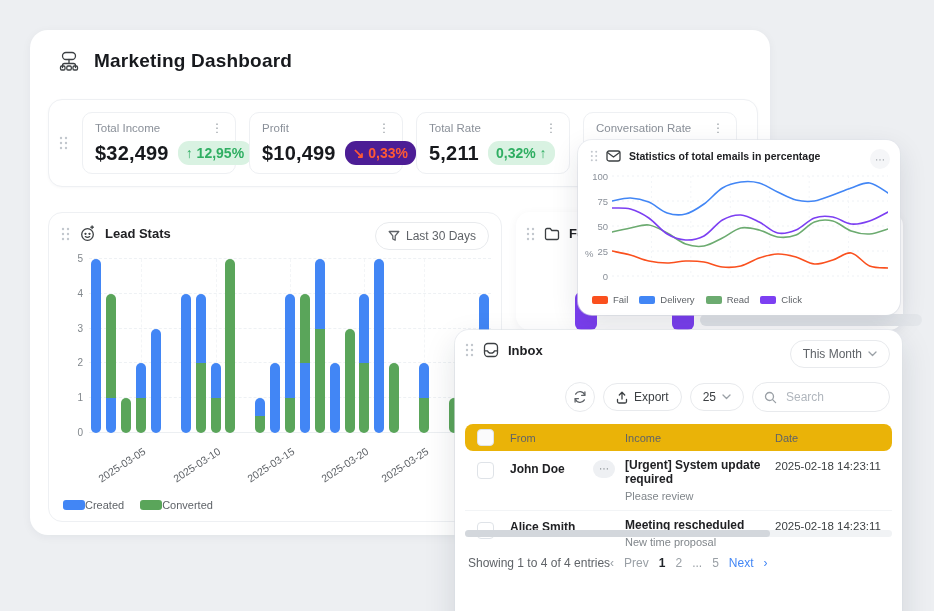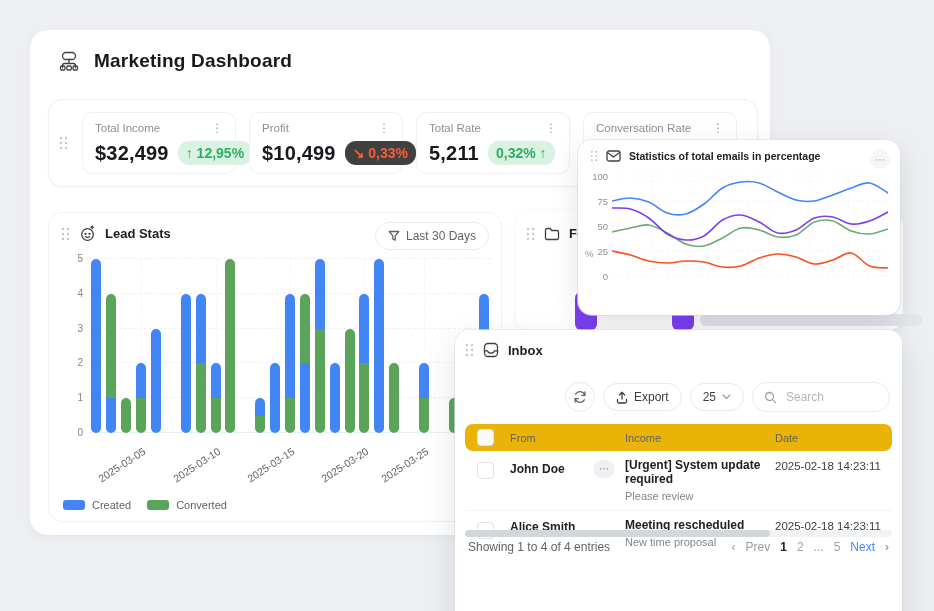--- a/index.html
+++ b/index.html
@@ -23,42 +23,42 @@
              box-sizing:border-box;padding:9px 12px;background:#fff;}
   .stat-head{display:flex;justify-content:space-between;align-items:center;}
   .stat-title{font-size:11.5px;color:#8a9099;}
   .kebab{font-size:12px;color:#9aa0a6;line-height:1;cursor:pointer;}
   .stat-valrow{display:flex;align-items:center;gap:9px;margin-top:7px;}
   .stat-value{font-size:20px;font-weight:700;color:#17191d;letter-spacing:.2px;}
   .badge{font-size:14px;font-weight:700;padding:4px 8px;border-radius:11px;white-space:nowrap;}
   .badge:empty{display:none;}
   .stat-value:empty{display:none;}
   .badge-up{background:#d9f2e2;color:#2fae62;}
-  .badge-down{background:#404040;color:#ff5a34;}
+  .badge-down{background:#4c1d95;color:#ff5a34;}
 
   
   .lead-card{position:absolute;left:18px;top:182px;width:452px;height:308px;border:1px solid #eef0f3;
              border-radius:14px;background:#fff;overflow:hidden;}
   .card-header{position:absolute;left:12px;top:12px;display:flex;align-items:center;gap:9px;}
   .card-title{font-size:13px;font-weight:700;color:#202124;}
   .pill-btn{display:flex;align-items:center;gap:6px;border:1px solid #e8eaed;border-radius:16px;
             padding:6px 12px;font-size:12px;color:#5f6368;background:#fff;cursor:pointer;white-space:nowrap;}
   .lead-filter{position:absolute;right:12px;top:9px;}
   .bar-plot{position:absolute;left:40px;top:46px;width:402px;height:174px;}
   .hgrid{position:absolute;left:0;width:100%;border-top:1px dashed #eef1f4;height:0;}
   .vgrid{position:absolute;top:0;height:100%;border-left:1px dashed #f3f5f7;width:0;}
   .baseline{position:absolute;left:0;bottom:0;width:100%;border-top:1px solid #eceff2;}
   .bar-seg{position:absolute;}
   .y-axis{position:absolute;left:10px;top:46px;width:24px;height:174px;}
   .y-axis span{position:absolute;right:0;font-size:10px;color:#80868b;}
   .x-axis{position:absolute;left:40px;top:228px;width:402px;height:52px;}
   .xlab{position:absolute;width:70px;text-align:right;font-size:10.5px;color:#5f6368;white-space:nowrap;
         transform:rotate(-33deg);transform-origin:100% 0;}
   .legend{position:absolute;left:14px;bottom:10px;display:flex;gap:16px;align-items:center;}
-  .legend-item{display:flex;align-items:center;gap:7px;font-size:11px;color:#5f6368;}
+  .legend-item{display:flex;align-items:center;font-size:11px;color:#5f6368;}
   .chip{width:22px;height:10px;border-radius:3px;flex:none;}
 
   
   .folder-card{position:absolute;left:516px;top:212px;width:387px;height:118px;background:#fff;
                border-radius:14px;box-shadow:0 2px 10px rgba(25,35,55,.05);}
   .stub{position:absolute;width:22px;border-radius:6px;background:#7c3ff2;}
   .gray-bar{position:absolute;left:700px;top:314px;width:222px;height:12px;border-radius:6px;background:#e4e7eb;}
 
   
   .email-panel{position:absolute;left:578px;top:140px;width:322px;height:175px;background:#fff;border-radius:14px;
@@ -94,21 +94,21 @@
   .col-date{width:117px;flex:none;font-size:11.5px;color:#3c4043;}
   .checkbox{width:15px;height:15px;border:1px solid #dfe3e8;border-radius:4px;background:#fff;margin-left:12px;cursor:pointer;}
   .from-name{font-size:12px;font-weight:700;color:#202124;}
   .row-actions{background:#eef0f3;color:#80868b;border-radius:9px;font-size:10px;line-height:1;
                padding:4px 6px;cursor:pointer;}
   .row-actions:empty{display:none;}
   .subj-main{font-size:12px;font-weight:700;color:#202124;}
   .subj-sub{font-size:11px;color:#80868b;margin-top:4px;}
   .hscroll{position:absolute;left:10px;top:200px;width:427px;height:7px;border-radius:4px;background:#f1f3f5;}
   .hscroll-thumb{position:absolute;left:0;top:0;height:7px;width:305px;border-radius:4px;background:#d3d7dc;cursor:grab;}
-  .inbox-footer{position:absolute;left:13px;right:13px;top:210px;display:flex;justify-content:space-between;align-items:center;}
+  .inbox-footer{position:absolute;left:13px;right:13px;top:226px;display:flex;align-items:center;}
   .summary{font-size:12px;color:#5f6368;}
   .pagination{display:flex;gap:10px;align-items:center;font-size:12px;}
   .pg-muted{color:#9aa0a6;cursor:pointer;}
   .pg-active{color:#1f2328;font-weight:700;cursor:pointer;}
   .pg-link{color:#4286f5;cursor:pointer;}
 </style>
 </head>
 <body>
 
 <div class="main-card">
@@ -361,20 +361,38 @@
       <line x1="78.85714285714286" x2="78.85714285714286" y1="4" y2="104" stroke="#f3f5f8" stroke-dasharray="2 3"></line>
       <line x1="118.28571428571429" x2="118.28571428571429" y1="4" y2="104" stroke="#f3f5f8" stroke-dasharray="2 3"></line>
       <line x1="157.71428571428572" x2="157.71428571428572" y1="4" y2="104" stroke="#f3f5f8" stroke-dasharray="2 3"></line>
       <line x1="197.14285714285717" x2="197.14285714285717" y1="4" y2="104" stroke="#f3f5f8" stroke-dasharray="2 3"></line>
       <line x1="236.57142857142858" x2="236.57142857142858" y1="4" y2="104" stroke="#f3f5f8" stroke-dasharray="2 3"></line>
       <path d="M0.0,79.0C3.1,79.7 12.3,81.3 18.4,83.0C24.5,84.7 30.7,87.7 36.8,89.0C42.9,90.3 49.1,91.0 55.2,91.0C61.3,91.0 67.5,89.2 73.6,89.0C79.7,88.8 85.9,89.0 92.0,90.0C98.1,91.0 104.3,94.3 110.4,95.0C116.5,95.7 122.7,95.5 128.8,94.0C134.9,92.5 141.1,88.0 147.2,86.0C153.3,84.0 159.5,82.2 165.6,82.0C171.7,81.8 177.9,83.3 184.0,85.0C190.1,86.7 196.3,91.5 202.4,92.0C208.5,92.5 214.7,89.8 220.8,88.0C226.9,86.2 233.1,80.0 239.2,81.0C245.3,82.0 251.5,91.5 257.6,94.0C263.7,96.5 272.9,95.7 276.0,96.0" fill="none" stroke="#fa501e" stroke-width="1.6" stroke-linecap="round"></path>
       <path d="M0.0,29.0C3.1,28.5 12.3,25.8 18.4,26.0C24.5,26.2 30.7,27.5 36.8,30.0C42.9,32.5 49.1,39.0 55.2,41.0C61.3,43.0 67.5,43.5 73.6,42.0C79.7,40.5 85.9,36.3 92.0,32.0C98.1,27.7 104.3,19.7 110.4,16.0C116.5,12.3 122.7,10.8 128.8,10.0C134.9,9.2 141.1,9.3 147.2,11.0C153.3,12.7 159.5,17.2 165.6,20.0C171.7,22.8 177.9,26.5 184.0,28.0C190.1,29.5 196.3,29.8 202.4,29.0C208.5,28.2 214.7,25.2 220.8,23.0C226.9,20.8 233.1,18.0 239.2,16.0C245.3,14.0 251.5,10.2 257.6,11.0C263.7,11.8 272.9,19.3 276.0,21.0" fill="none" stroke="#4286f5" stroke-width="1.6" stroke-linecap="round"></path>
       <path d="M0.0,60.0C3.1,59.3 12.3,57.2 18.4,56.0C24.5,54.8 30.7,52.2 36.8,53.0C42.9,53.8 49.1,57.8 55.2,61.0C61.3,64.2 67.5,69.8 73.6,72.0C79.7,74.2 85.9,75.0 92.0,74.0C98.1,73.0 104.3,69.0 110.4,66.0C116.5,63.0 122.7,57.3 128.8,56.0C134.9,54.7 141.1,56.5 147.2,58.0C153.3,59.5 159.5,64.2 165.6,65.0C171.7,65.8 177.9,65.5 184.0,63.0C190.1,60.5 196.3,52.3 202.4,50.0C208.5,47.7 214.7,47.5 220.8,49.0C226.9,50.5 233.1,56.8 239.2,59.0C245.3,61.2 251.5,62.3 257.6,62.0C263.7,61.7 272.9,57.8 276.0,57.0" fill="none" stroke="#6cab70" stroke-width="1.6" stroke-linecap="round"></path>
       <path d="M0.0,36.0C3.1,36.2 12.3,35.3 18.4,37.0C24.5,38.7 30.7,41.8 36.8,46.0C42.9,50.2 49.1,58.3 55.2,62.0C61.3,65.7 67.5,67.7 73.6,68.0C79.7,68.3 85.9,67.3 92.0,64.0C98.1,60.7 104.3,51.5 110.4,48.0C116.5,44.5 122.7,42.7 128.8,43.0C134.9,43.3 141.1,47.0 147.2,50.0C153.3,53.0 159.5,59.7 165.6,61.0C171.7,62.3 177.9,60.5 184.0,58.0C190.1,55.5 196.3,48.2 202.4,46.0C208.5,43.8 214.7,44.0 220.8,45.0C226.9,46.0 233.1,51.3 239.2,52.0C245.3,52.7 251.5,51.0 257.6,49.0C263.7,47.0 272.9,41.5 276.0,40.0" fill="none" stroke="#7c3ff2" stroke-width="1.6" stroke-linecap="round"></path>
     </svg>
+  <div class="email-legend">
+      <div class="legend-item">
+        <div class="chip" style="background: rgb(250, 80, 30);"></div>
+        <span>Fail</span>
+      </div>
+      <div class="legend-item">
+        <div class="chip" style="background: rgb(66, 134, 245);"></div>
+        <span>Delivery</span>
+      </div>
+      <div class="legend-item">
+        <div class="chip" style="background: rgb(108, 171, 112);"></div>
+        <span>Read</span>
+      </div>
+      <div class="legend-item">
+        <div class="chip" style="background: rgb(124, 63, 242);"></div>
+        <span>Click</span>
+      </div>
+    </div>
 </div>
 
 <div class="inbox-panel">
   <div class="card-header" style="left:10px;top:12px;">
     <span class="drag">
       <svg width="9" height="14" viewBox="0 0 9 14">
           <g fill="currentColor">
             <circle cx="2" cy="2" r="1.2"></circle>
             <circle cx="7" cy="2" r="1.2"></circle>
             <circle cx="2" cy="7" r="1.2"></circle>
@@ -385,20 +403,28 @@
         </svg>
     </span>
     <span style="color:#3c4043">
       <svg width="16" height="16" viewBox="0 0 16 16" class="icon-stroke">
           <rect x="1.5" y="1.5" width="13" height="13" rx="3.5"></rect>
           <path d="M1.5 8.8h3.1c.3 1.5 1.5 2.3 3.4 2.3s3.1-.8 3.4-2.3h3.1"></path>
         </svg>
     </span>
     <span class="card-title">Inbox</span>
   </div>
+  <div class="pill-btn inbox-period">
+    <span>This Month</span>
+    <span style="color:#9aa0a6">
+      <svg width="9" height="6" viewBox="0 0 9 6" class="icon-stroke">
+          <polyline points="1,1 4.5,4.5 8,1"></polyline>
+        </svg>
+    </span>
+  </div>
 
   <div class="toolbar">
     <div class="circle-btn">
       <span>
         <svg width="14" height="14" viewBox="0 0 14 14" class="icon-stroke">
             <path d="M11.8 5.2A5.1 5.1 0 0 0 2.6 4.1M2.2 8.8a5.1 5.1 0 0 0 9.2 1.1"></path>
             <polyline points="11.9,2 11.9,5.3 8.6,5.3"></polyline>
             <polyline points="2.1,12 2.1,8.7 5.4,8.7"></polyline>
           </svg>
       </span>

